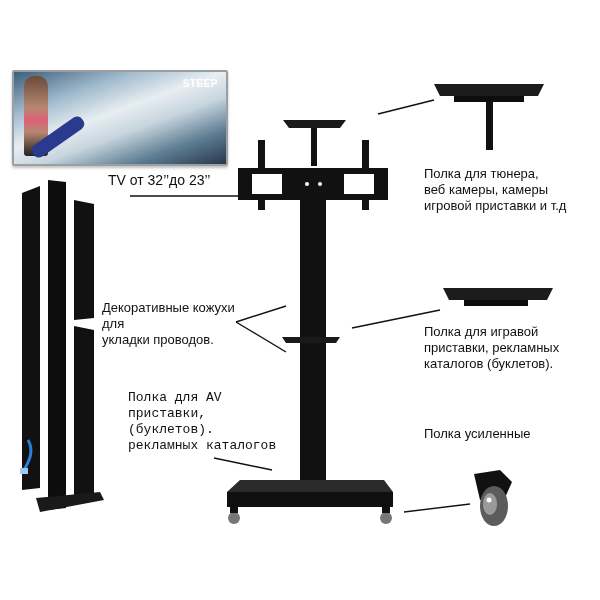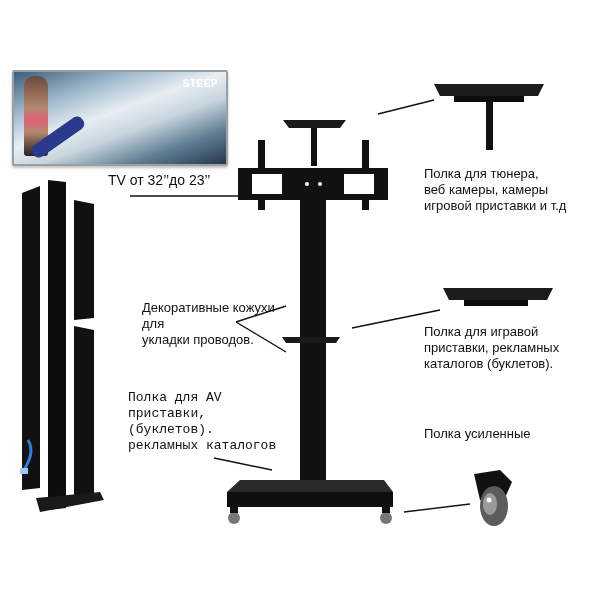--- a/index.html
+++ b/index.html
@@ -98,21 +98,21 @@
 </svg>
 
 <div class="lbl" style="left:108px; top:172px; font-size:14px;">TV от 32’’до 23’’</div>
 
 <div class="abs" style="left:424px; top:144px;margin-top:22px;">
   <div class="lbl" style="position:static">Полка для тюнера,</div>
   <div class="lbl" style="position:static">веб камеры, камеры</div>
   <div class="lbl" style="position:static">игровой приставки и т.д</div>
 </div>
 
-<div class="abs" style="left:102px; top:300px;margin-left:40px;">
+<div class="abs" style="left:102px; top:300px;">
   <div class="lbl" style="position:static">Декоративные кожухи</div>
   <div class="lbl" style="position:static">для</div>
   <div class="lbl" style="position:static">укладки проводов.</div>
 </div>
 
 <div class="abs" style="left:424px; top:324px;">
   <div class="lbl" style="position:static">Полка для игравой</div>
   <div class="lbl" style="position:static">приставки, рекламных</div>
   <div class="lbl" style="position:static">каталогов (буклетов).</div>
 </div>

